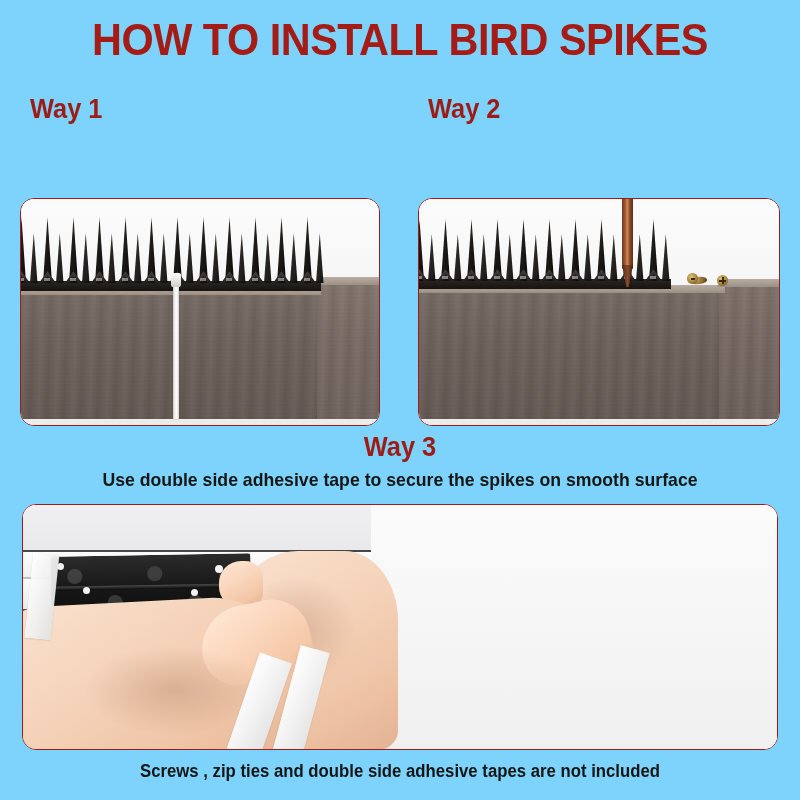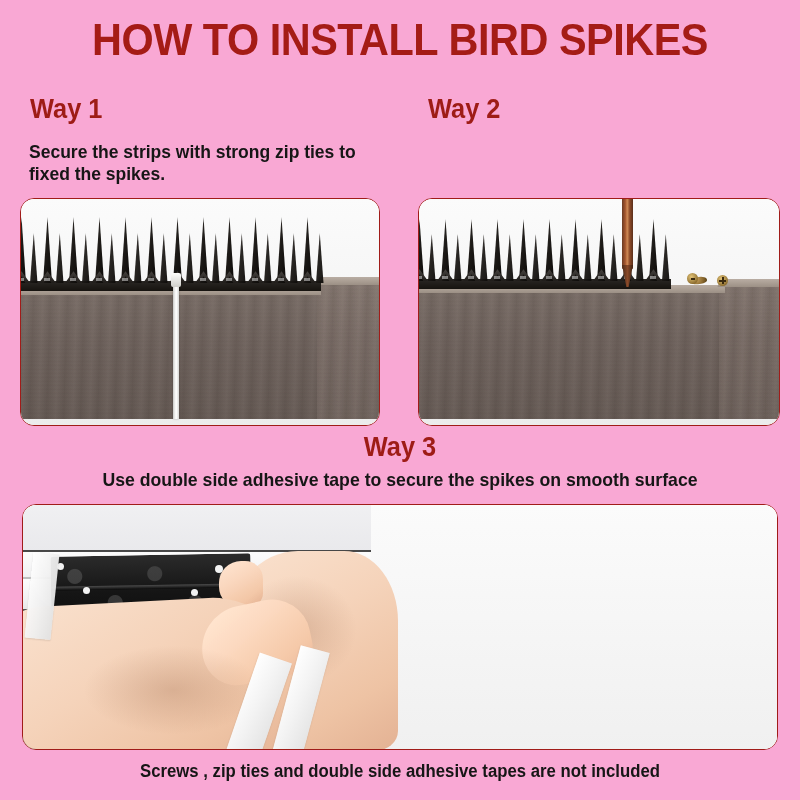--- a/index.html
+++ b/index.html
@@ -6,21 +6,21 @@
 
   body {
     width: 800px;
     height: 800px;
     background: #ffffff;
     font-family: "Liberation Sans", sans-serif;
     overflow: hidden;
     position: relative;
   }
 
-  .page { position: relative; width: 800px; height: 800px; background:#f9a8d4; }
+  .page { position: relative; width: 800px; height: 800px; background:#7dd3fc; }
 
   
   .main-title {
     position: absolute;
     left: 0; top: 14px;
     width: 800px;
     text-align: center;
     color: #a51c16;
     font-size: 45px;
     font-weight: 700;
@@ -249,21 +249,20 @@
   }
 </style>
 </head>
 <body>
 
 <div class="page">
 
   <div class="main-title">HOW TO INSTALL BIRD SPIKES</div>
 
   <div class="way-heading" id="way1-heading">Way 1</div>
-  <div class="caption" id="way1-caption">Secure the strips with strong zip ties to fixed the spikes.</div>
 
   <div class="frame" id="frame-way1">
     <div class="photo">
       <div class="backdrop"></div>
 
       <div class="beam" style="left:-4px; top:94px; width:316px; height:126px;"></div>
       <div class="beam" style="left:296px; top:82px; width:76px; height:138px; filter:brightness(1.1);"></div>
       <div class="beam-top" style="left:296px; top:78px; width:76px; height:8px; transform:skewX(-24deg);"></div>
       <div class="beam-top" style="left:-4px; top:88px; width:304px; height:8px;"></div>
 

